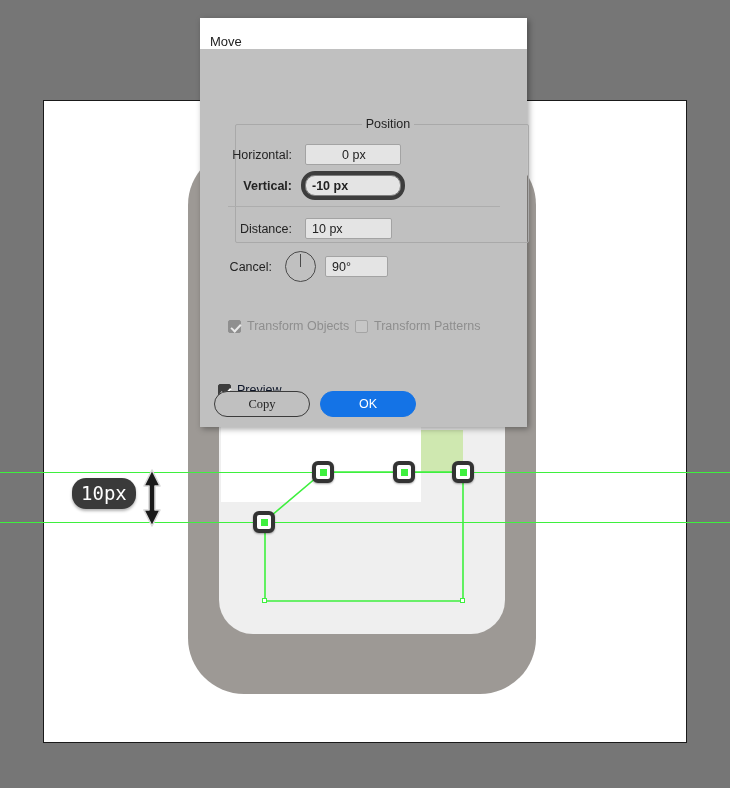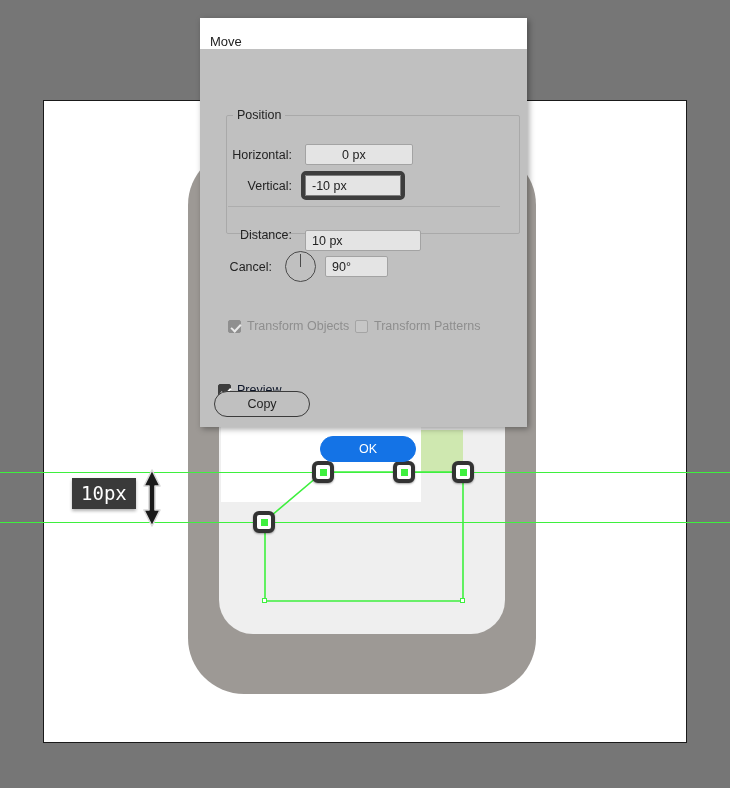--- a/index.html
+++ b/index.html
@@ -130,21 +130,21 @@
     box-sizing: border-box;
   }
 
   
   #measure-badge {
     position: absolute;
     left: 72px;
     top: 478px;
     background: #3a3a3a;
     color: #ffffff;
-    border-radius: 0;
+    border-radius: 14px;
     padding: 5px 9px 6px 9px;
     font-family: "DejaVu Sans Mono", monospace;
     font-size: 19px;
     line-height: 20px;
     letter-spacing: 0px;
     box-shadow: 0 2px 3px rgba(0,0,0,0.3);
   }
   #measure-arrow {
     position: absolute;
     left: 140px;
@@ -178,25 +178,26 @@
   }
   #dialog-body {
     position: relative;
     height: 378px;
     background: #c0c0c0;
     padding: 0;
   }
 
   fieldset.group {
     position: absolute;
-    margin: 8px;
+    margin: 17px;
     padding: 0;
     border: 1px solid #a9a9a9;
     border-radius: 2px;
     background: transparent;
+    text-align: center;
   }
   fieldset.group > legend {
     font-size: 12.5px;
     color: #232323;
     padding: 0 4px;
     margin-left: 6px;
   }
   #group-position {
     left: 18px; top: 51px; width: 292px; height: 124px;
   }
@@ -224,40 +225,40 @@
     font-size: 12.5px;
     color: #222222;
     padding: 0 6px;
     display: flex;
     align-items: center;
     font-family: "Liberation Sans", sans-serif;
   }
   .textfield.focused {
     outline: 4px solid #3d3d3d;
     border-color: #7e7e7e;
-    border-radius: 1px;
+    border-radius: 10px;
   }
 
   #row-horizontal { left: 26px; top: 95px; }
   #row-horizontal .fieldlabel { width: 66px; }
-  #row-horizontal .textfield { width: 108px; padding-left: 36px; }
-
-  #row-vertical { left: 26px; top: 126px; }
+  #row-horizontal .textfield { width: 96px; padding-left: 36px; }
+
+  #row-vertical { left: 26px; top: 126px; font-weight: bold; }
   #row-vertical .fieldlabel { width: 66px; }
   #row-vertical .textfield { width: 96px; }
 
   #group-divider {
     position: absolute;
     left: 28px; top: 157px; width: 272px; height: 0;
     border-top: 1px solid #adadad;
   }
 
   #row-distance { left: 26px; top: 169px; }
   #row-distance .fieldlabel { width: 66px; }
-  #row-distance .textfield { width: 116px; margin-top: 12px; }
+  #row-distance .textfield { width: 87px; }
 
   #row-angle { left: 26px; top: 202px; }
   #row-angle .fieldlabel { width: 46px; }
   #angle-dial {
     width: 31px; height: 31px;
     border-radius: 50%;
     border: 1.5px solid #4a4a4a;
     background: #c0c0c0;
     position: relative;
     box-sizing: border-box;
@@ -338,21 +339,21 @@
     background: #c0c0c0;
     border: 1px solid #3b3b3b;
     color: #1f1f1f;
   }
   .btn.primary {
     background: #1473e6;
     border: 1px solid #1473e6;
     color: #ffffff;
   }
   #btn-copy   { left: 214px; top: 373px; width: 96px; }
-  #btn-ok     { left: 320px; top: 373px; width: 96px; margin-top: 45px; }
+  #btn-ok     { left: 320px; top: 373px; width: 96px; }
   #btn-cancel { left: 418px; top: 373px; width: 96px; }
 </style>
 </head>
 <body>
 
 <div id="canvas-area">
 
   <div id="artboard">
 
     <div id="art-outer"></div>
@@ -442,16 +443,16 @@
       <span class="cblabel disabled">Transform Patterns</span>
     </div>
 
     <div class="cbrow" id="cb-preview">
       <span class="cbox enabled checked"></span>
       <span class="cblabel">Preview</span>
     </div>
 
   </div>
 
-  <div class="btn secondary" id="btn-copy" style="position:absolute;left:14px;top:373px;">Copy</div>
+  <div class="btn secondary" id="btn-copy" style="position:absolute;left:14px;top:373px;font-family:Liberation Serif, serif;">Copy</div>
   <div class="btn primary" id="btn-ok" style="position:absolute;left:120px;top:373px;">OK</div>
 
 </div>
 
 </body></html>

